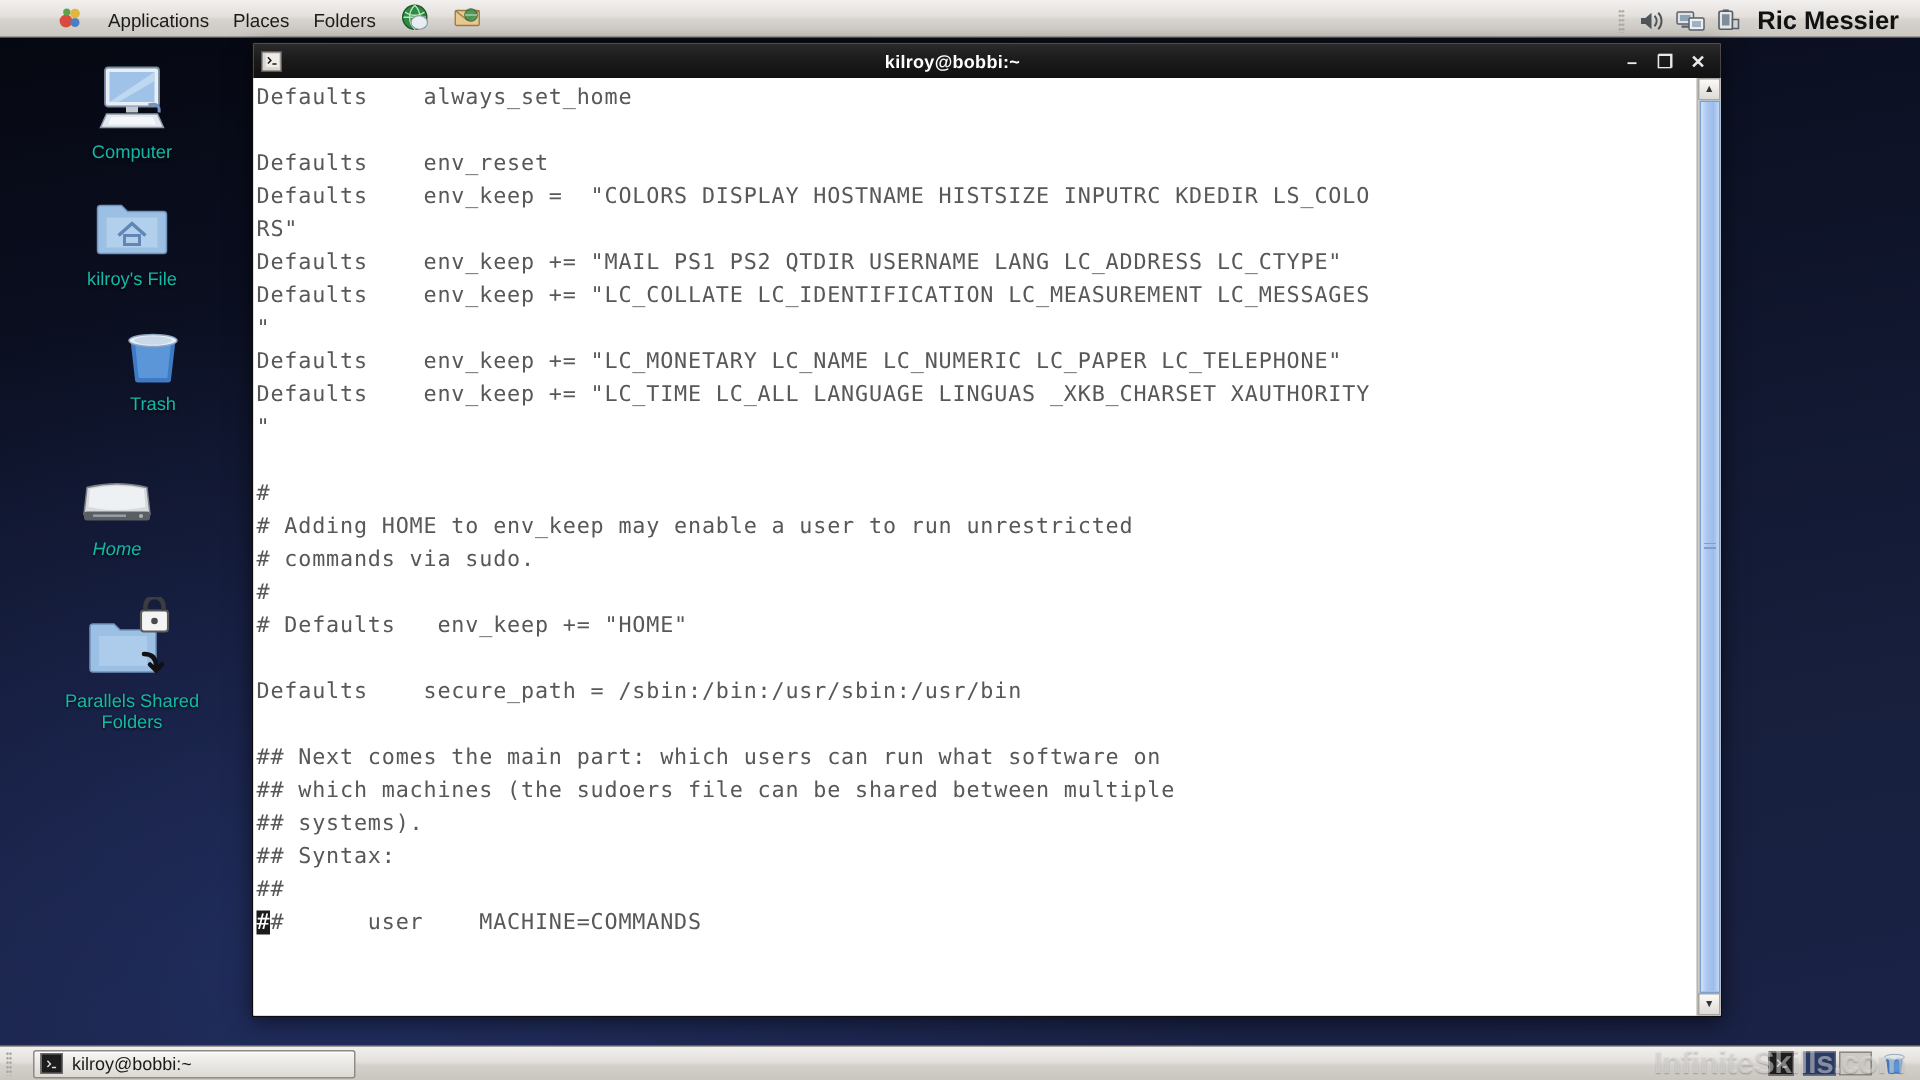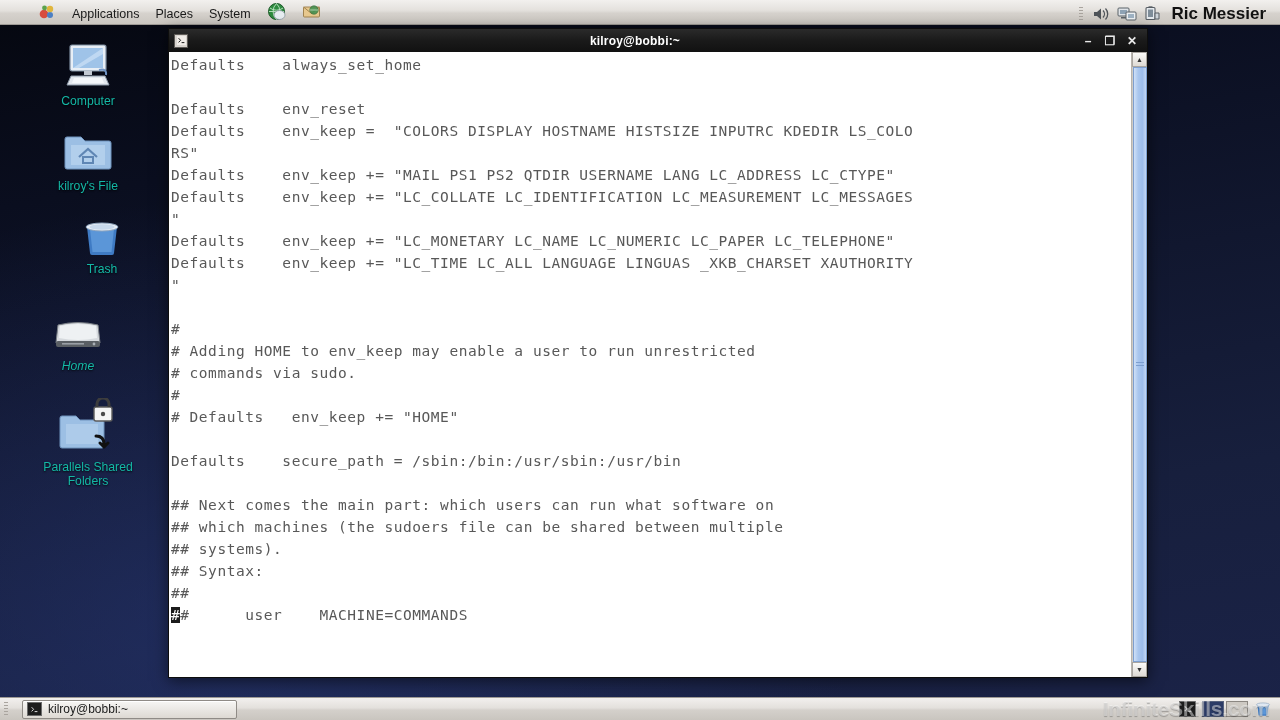--- a/index.html
+++ b/index.html
@@ -234,21 +234,21 @@
   <span class="menu-item" style="padding-left:6px;">
     <svg width="17" height="17" viewBox="0 0 17 17" style="vertical-align:-3px;">
       <circle cx="5" cy="10" r="4.3" fill="#d84c3f"></circle>
       <circle cx="11" cy="11" r="3" fill="#4b7fc4"></circle>
       <circle cx="11" cy="5" r="3.2" fill="#e0b63c"></circle>
       <circle cx="5.5" cy="4" r="2.4" fill="#5ca24b"></circle>
     </svg>
   </span>
   <span class="menu-item">Applications</span>
   <span class="menu-item">Places</span>
-  <span class="menu-item">System</span>
+  <span class="menu-item">Folders</span>
 
   <span class="menu-item">
     <svg width="19" height="19" viewBox="0 0 19 19" style="vertical-align:-4px;">
       <circle cx="9.5" cy="9.5" r="8" fill="#2e8b3f"></circle>
       <circle cx="9.5" cy="9.5" r="8" fill="none" stroke="#1c5a29" stroke-width="1"></circle>
       <path d="M2 9.5 h15 M9.5 1.5 a11 11 0 0 1 0 16 a11 11 0 0 1 0 -16" fill="none" stroke="#bfe4c5" stroke-width="0.9"></path>
       <path d="M3 6 a9 7 0 0 0 13 0" fill="none" stroke="#bfe4c5" stroke-width="0.9"></path>
       <ellipse cx="12.5" cy="13" rx="5.5" ry="4.5" fill="#e8eef2" stroke="#8d9aa3" stroke-width="0.8"></ellipse>
     </svg>
   </span>

